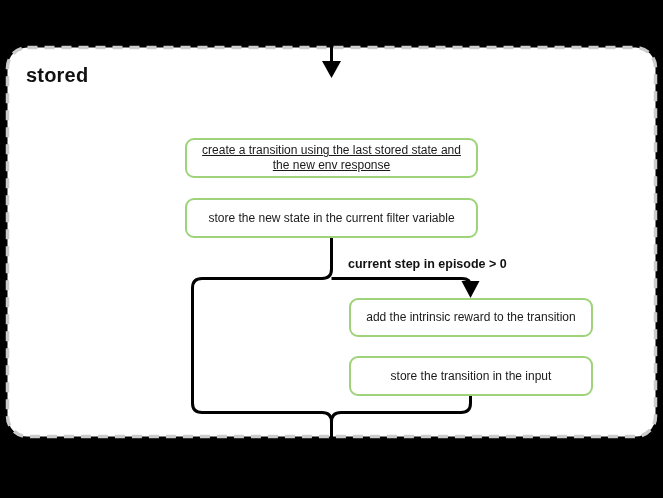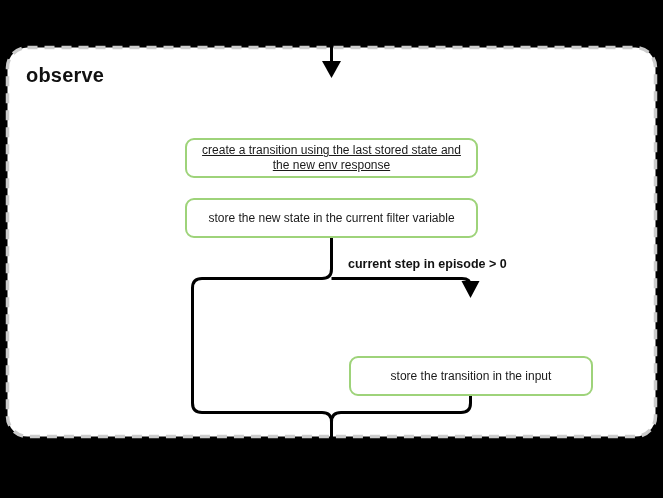--- a/index.html
+++ b/index.html
@@ -76,31 +76,34 @@
     <polygon points="322,61 341,61 331.5,78" fill="#000000"></polygon>
 
     <path d="M 331.5 238 L 331.5 269 Q 331.5 278.5 322 278.5 L 202 278.5 Q 192.5 278.5 192.5 288 L 192.5 403 Q 192.5 412.5 202 412.5 L 322 412.5 Q 331.5 412.5 331.5 422 L 331.5 440" fill="none" stroke="#000000" stroke-width="3" stroke-linecap="butt"></path>
 
     <path d="M 331.5 278.5 L 462 278.5 Q 470.5 278.5 470.5 286" fill="none" stroke="#000000" stroke-width="3"></path>
     <polygon points="461.5,281 479.5,281 470.5,298" fill="#000000"></polygon>
 
     <path d="M 470.5 396 L 470.5 403 Q 470.5 412.5 461 412.5 L 341 412.5 Q 331.5 412.5 331.5 422 L 331.5 440" fill="none" stroke="#000000" stroke-width="3"></path>
   </svg>
 
-  <div class="group-title">observe</div>
+  <div class="group-title">stored</div>
 
 
   <div class="node node-main n2">
     <span>create a transition using the last stored state and the new env response</span>
   </div>
 
   <div class="node node-main n3">
     <span>store the new state in the current filter variable</span>
   </div>
 
   <div class="condition-label">current step in episode &gt; 0</div>
 
+  <div class="node node-branch n4">
+    <span>add the intrinsic reward to the transition</span>
+  </div>
 
   <div class="node node-branch n5">
     <span>store the transition in the input</span>
   </div>
 
 </div>
 
 </body></html>

